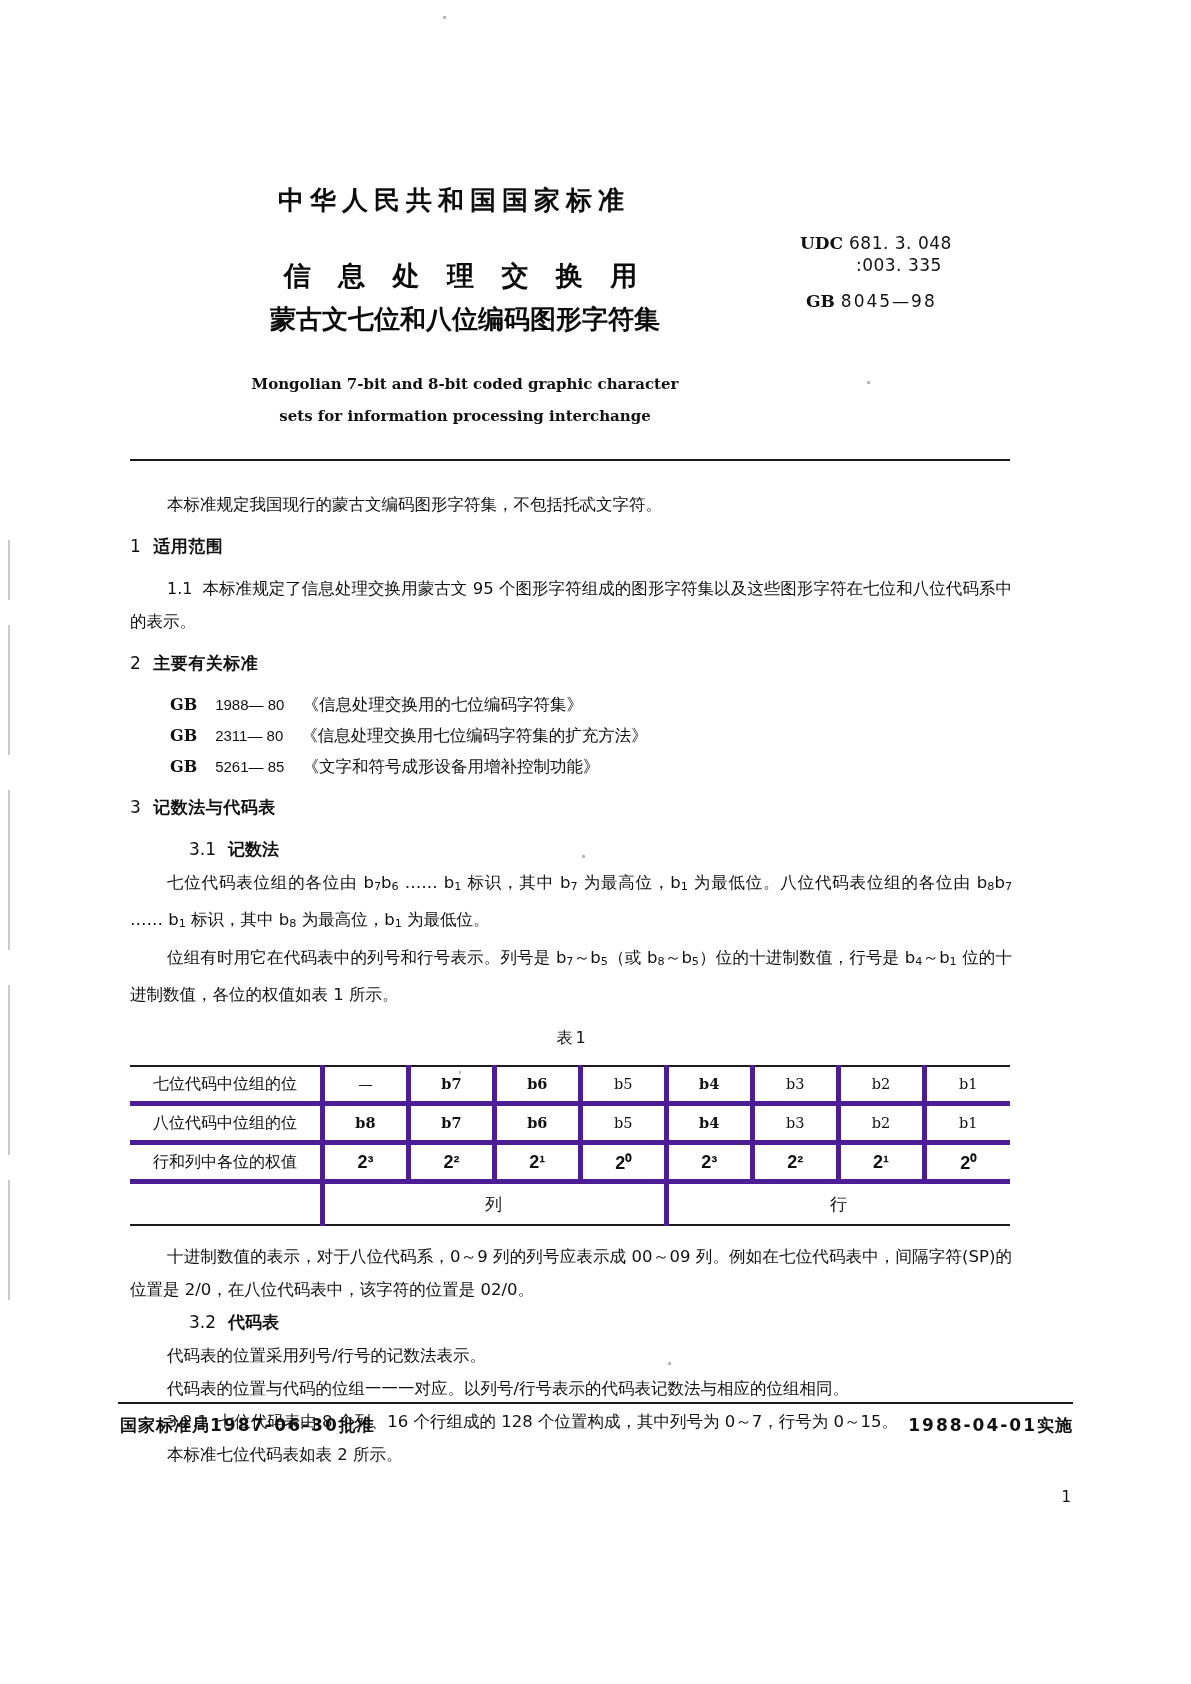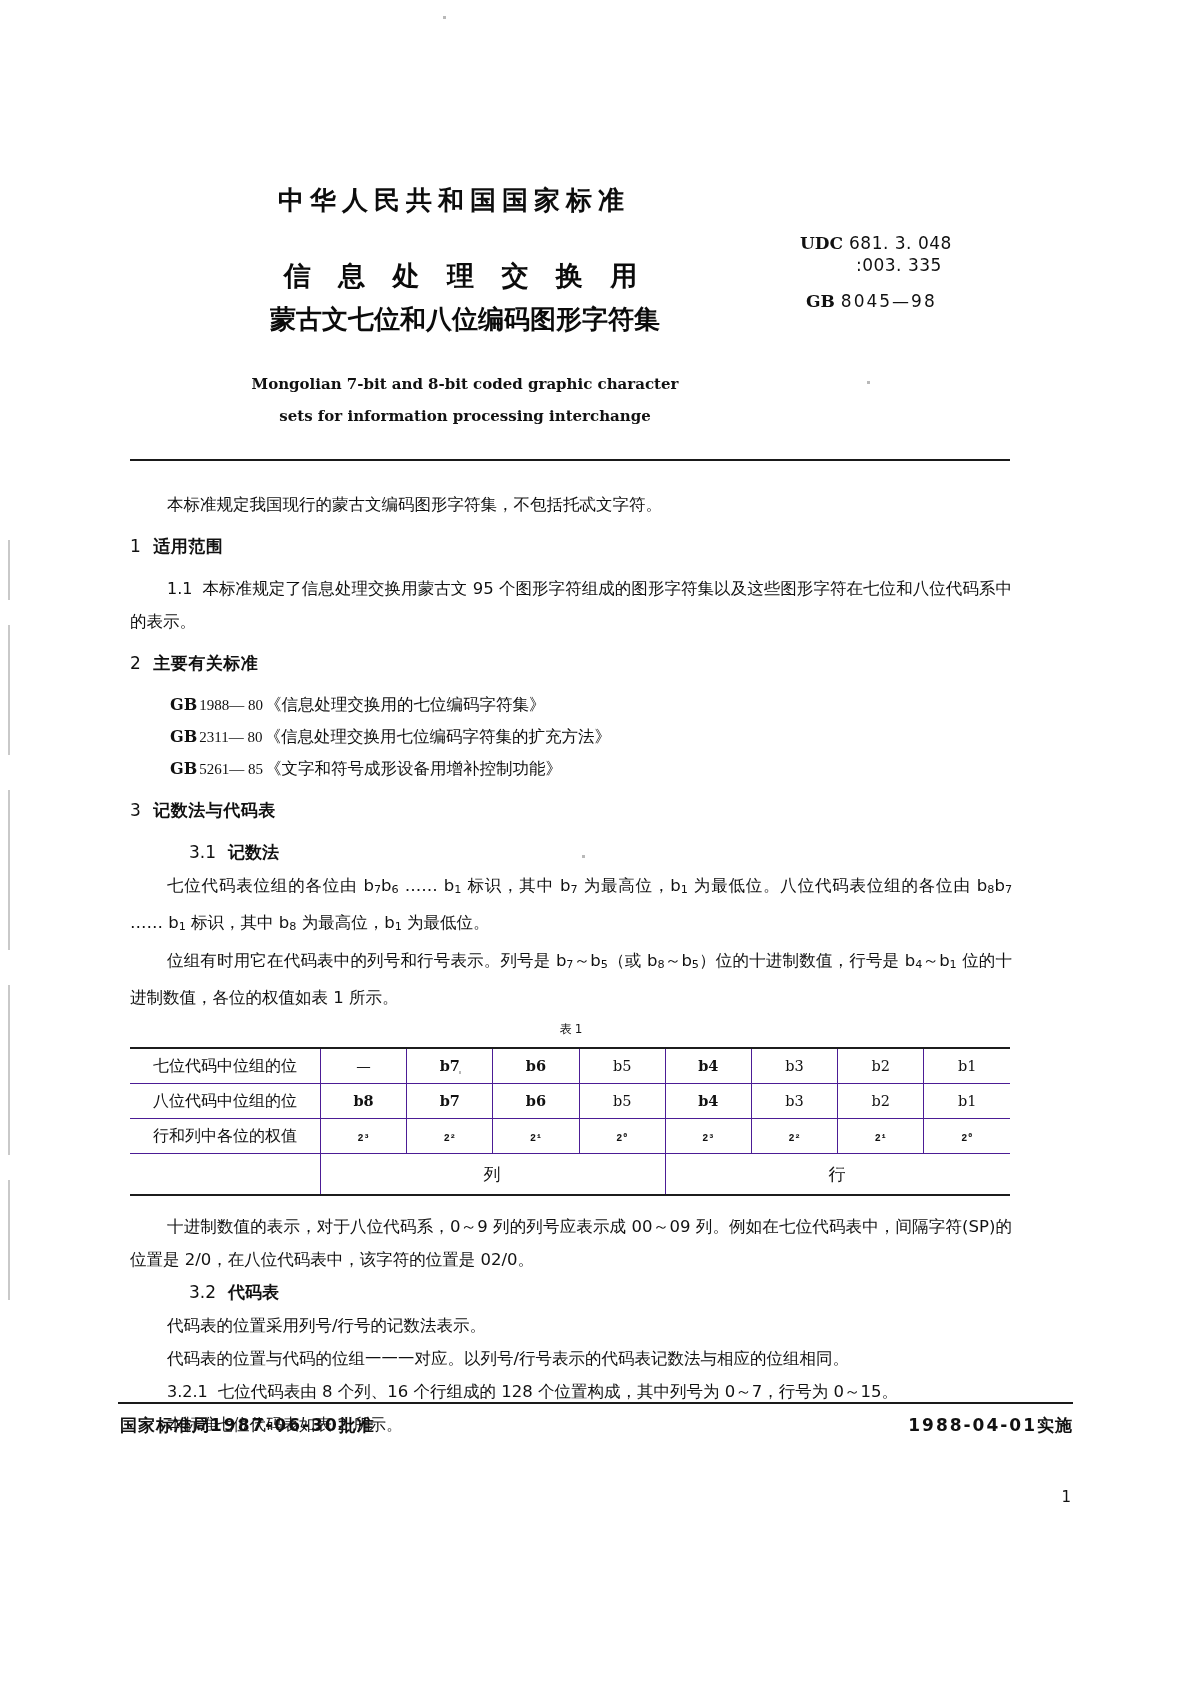--- a/index.html
+++ b/index.html
@@ -156,54 +156,54 @@
     line-height: 31px;
     margin: 0;
     padding-left: 40px;
   }
   .gbref .gblabel {
     font-family: "DejaVu Serif", "Liberation Serif", serif;
     font-weight: bold;
     font-size: 16px;
   }
   .gbref .gbid {
-    font-family: Liberation Serif, serif;
+    font-family: Liberation Sans, sans-serif;
     font-size: 15px;
-    padding: 0 2px;
+    padding: 0 18px;
   }
   .para-num {
     font-family: "DejaVu Sans", sans-serif;
     font-size: 16px;
     padding-right: 10px;
   }
   sub {
     font-size: 0.68em;
     vertical-align: -0.22em;
     font-family: "DejaVu Sans", sans-serif;
   }
 
   .spacer-s { height: 9px; }
   .spacer-m { height: 14px; }
 
   
   .tbl-caption {
     text-align: center;
-    font-size: 12px;
-    margin: 0;
+    font-size: 16px;
+    margin: 12px;
     line-height: 30px;
   }
   .tbl-caption .num { padding-left: 3px; }
   table.t1 {
     border-collapse: collapse;
     width: 880px;
     margin-top: 3px;
     table-layout: fixed;
   }
   table.t1 td {
-    border: 1px solid #4c1d95;
+    border: 5px solid #4c1d95;
     height: 34px;
     text-align: center;
     font-size: 15px;
     vertical-align: middle;
     padding: 0;
   }
   table.t1 td.rowhead {
     text-align: center;
     font-size: 16px;
     width: 190px;
@@ -214,21 +214,21 @@
   table.t1 tr.botline td { border-bottom: 2px solid #1c1c1c; }
   table.t1 td.blankhead { border-left: none; border-bottom: none; }
   table.t1 td.group {
     font-size: 17px;
     letter-spacing: 2px;
     height: 40px;
   }
   table.t1 td.group.last { border-right: none; }
   .bitcell { font-family: "DejaVu Serif", serif; font-weight: bold; font-size: 14.5px; }
   .bitcell.light { font-weight: normal; }
-  .wcell { font-family: Liberation Mono, monospace; font-weight: bold; font-size: 10px; }
+  .wcell { font-family: Liberation Sans, sans-serif; font-weight: bold; font-size: 18px; }
 
   
   .footer-rule {
     position: absolute;
     left: 118px;
     top: 1402px;
     width: 955px;
     height: 2px;
     background: #1a1a1a;
   }

